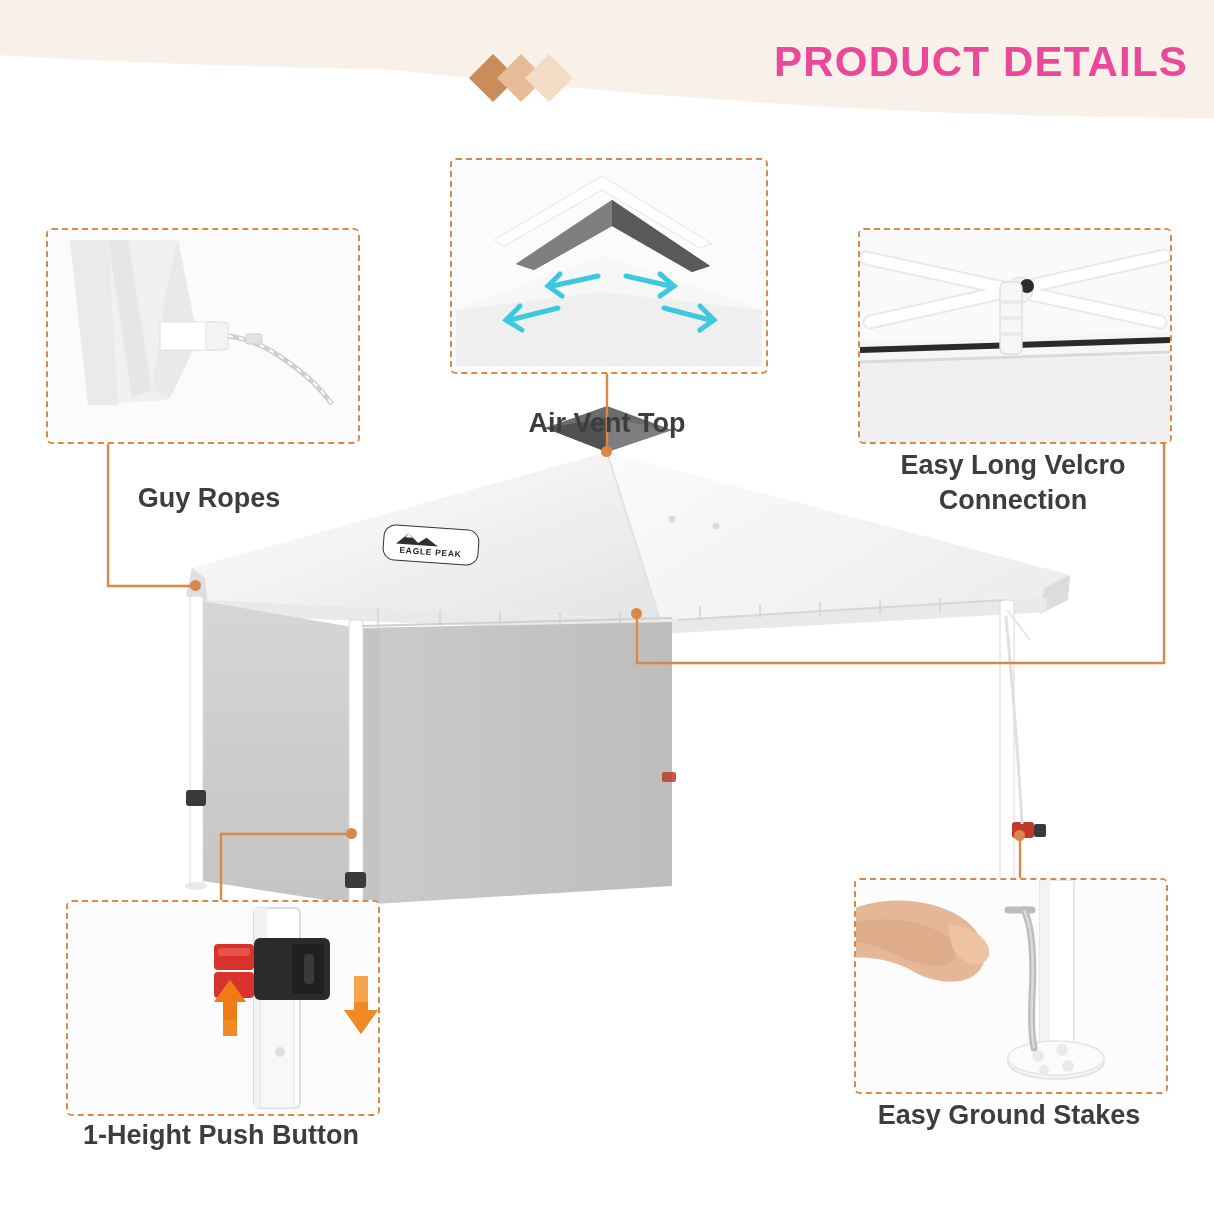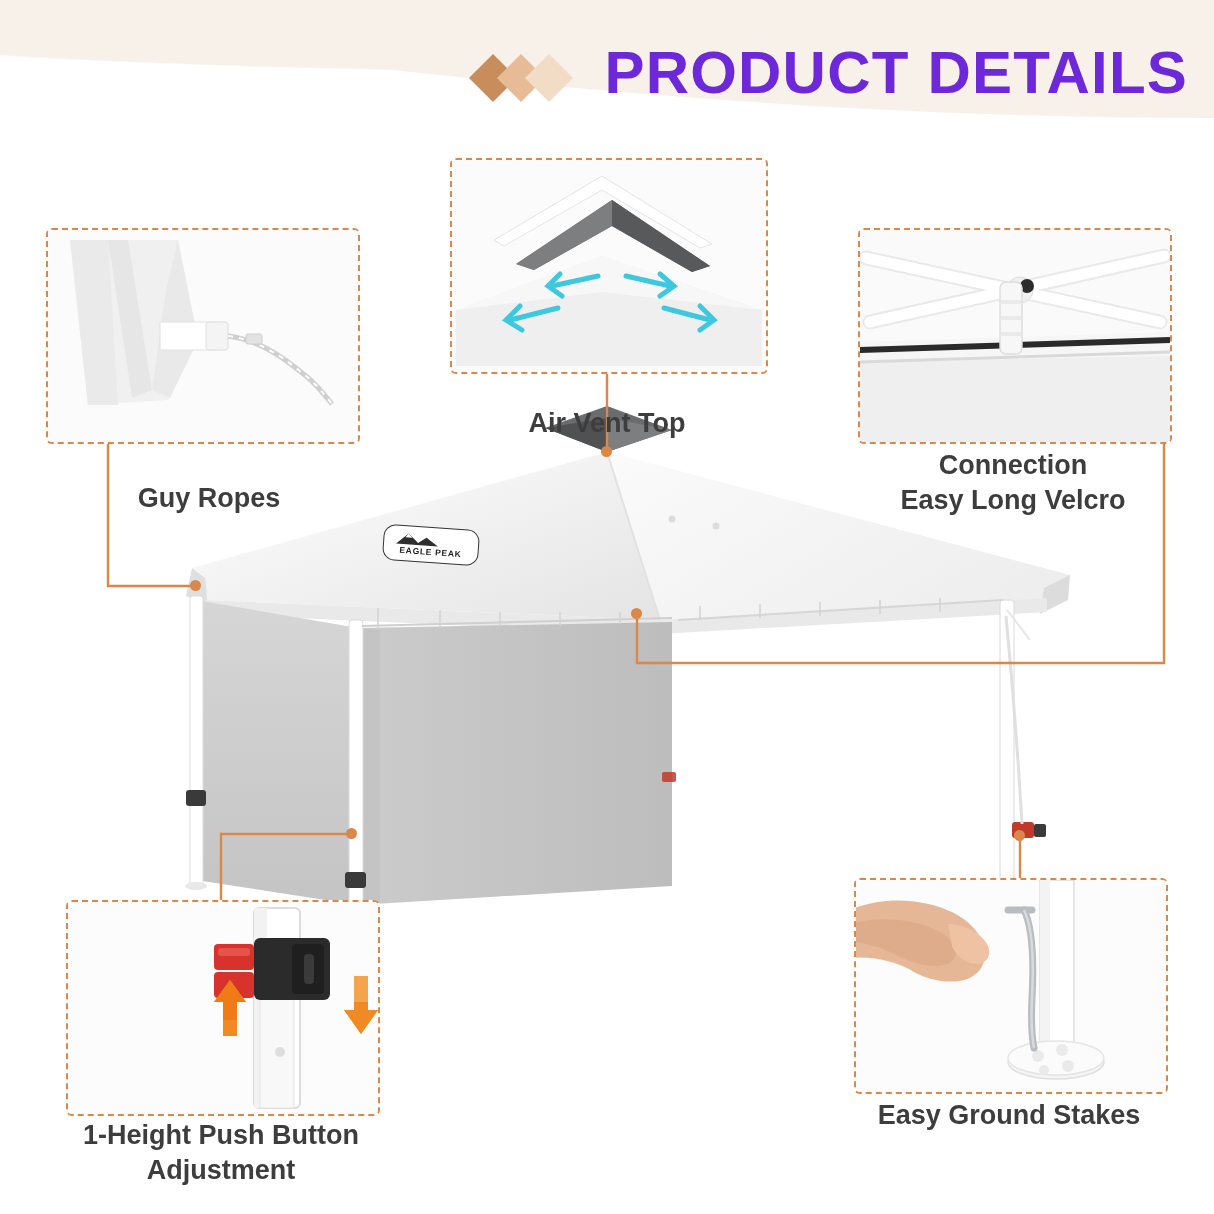--- a/index.html
+++ b/index.html
@@ -21,24 +21,24 @@
     width: 1214px; height: 118px;
     background: #f7f1ea;
     -webkit-mask-image: radial-gradient(120% 100% at 50% -10%, #000 70%, transparent 71%);
     z-index: 0;
   }
 
   #banner-title {
     position: absolute;
     right: 26px;
     top: 38px;
-    font-size: 60px;
+    font-size: 42px;
     font-weight: bold;
     letter-spacing: 1.2px;
-    color: #6d28d9;
+    color: #ec4899;
     z-index: 4;
     white-space: nowrap;
   }
 
   .diamond {
     position: absolute;
     width: 34px; height: 34px;
     transform: rotate(45deg);
     z-index: 4;
   }
@@ -290,22 +290,22 @@
     <circle cx="160" cy="60" r="13" fill="#f1f1f1" stroke="#dcdcdc"></circle>
     <circle cx="167" cy="56" r="7" fill="#2c2c2c"></circle>
 
     <rect x="140" y="52" width="22" height="72" rx="6" fill="#f7f7f7" stroke="#dddddd" stroke-width="1.4"></rect>
     <rect x="141" y="70" width="20" height="4" fill="#eaeaea"></rect>
     <rect x="141" y="86" width="20" height="4" fill="#eaeaea"></rect>
     <rect x="141" y="102" width="20" height="4" fill="#eaeaea"></rect>
   </svg>
 </div>
 <div class="caption" style="left:852px;top:448px;width:322px;">
+  <div>Easy Long Velcro</div>
   <div>Connection</div>
-  <div>Easy Long Velcro</div>
 </div>
 
 <div class="callout" id="callout-push-button" style="left:66px;top:900px;width:310px;height:212px;">
   <svg class="art" viewBox="0 0 310 212">
     <rect x="0" y="0" width="310" height="212" fill="#fcfcfc"></rect>
 
     <rect x="186" y="6" width="46" height="200" rx="5" fill="#ffffff" stroke="#dcdcdc" stroke-width="2"></rect>
     <rect x="186" y="6" width="13" height="200" fill="#f2f2f2"></rect>
 
     <rect x="192" y="86" width="34" height="120" fill="#f8f8f8" stroke="#e2e2e2"></rect>
@@ -326,21 +326,20 @@
     </g>
 
     <g>
       <path d="M286,74 L300,74 L300,108 L310,108 L293,132 L276,108 L286,108 Z" fill="#f5a44e"></path>
       <path d="M286,100 L300,100 L300,108 L310,108 L293,132 L276,108 L286,108 Z" fill="#f08a24"></path>
     </g>
   </svg>
 </div>
 <div class="caption" style="left:36px;top:1118px;width:370px;">
   <div>1-Height Push Button</div>
-  <div>Adjustment</div>
 </div>
 
 <div class="callout" id="callout-stakes" style="left:854px;top:878px;width:310px;height:212px;">
   <svg class="art" viewBox="0 0 310 212">
     <rect x="0" y="0" width="310" height="212" fill="#fcfcfc"></rect>
 
     <rect x="184" y="0" width="34" height="178" fill="#ffffff" stroke="#e0e0e0" stroke-width="1.6"></rect>
     <rect x="184" y="0" width="10" height="178" fill="#f3f3f3"></rect>
 
     <ellipse cx="200" cy="182" rx="48" ry="17" fill="#f4f4f4" stroke="#e0e0e0" stroke-width="1.6"></ellipse>

